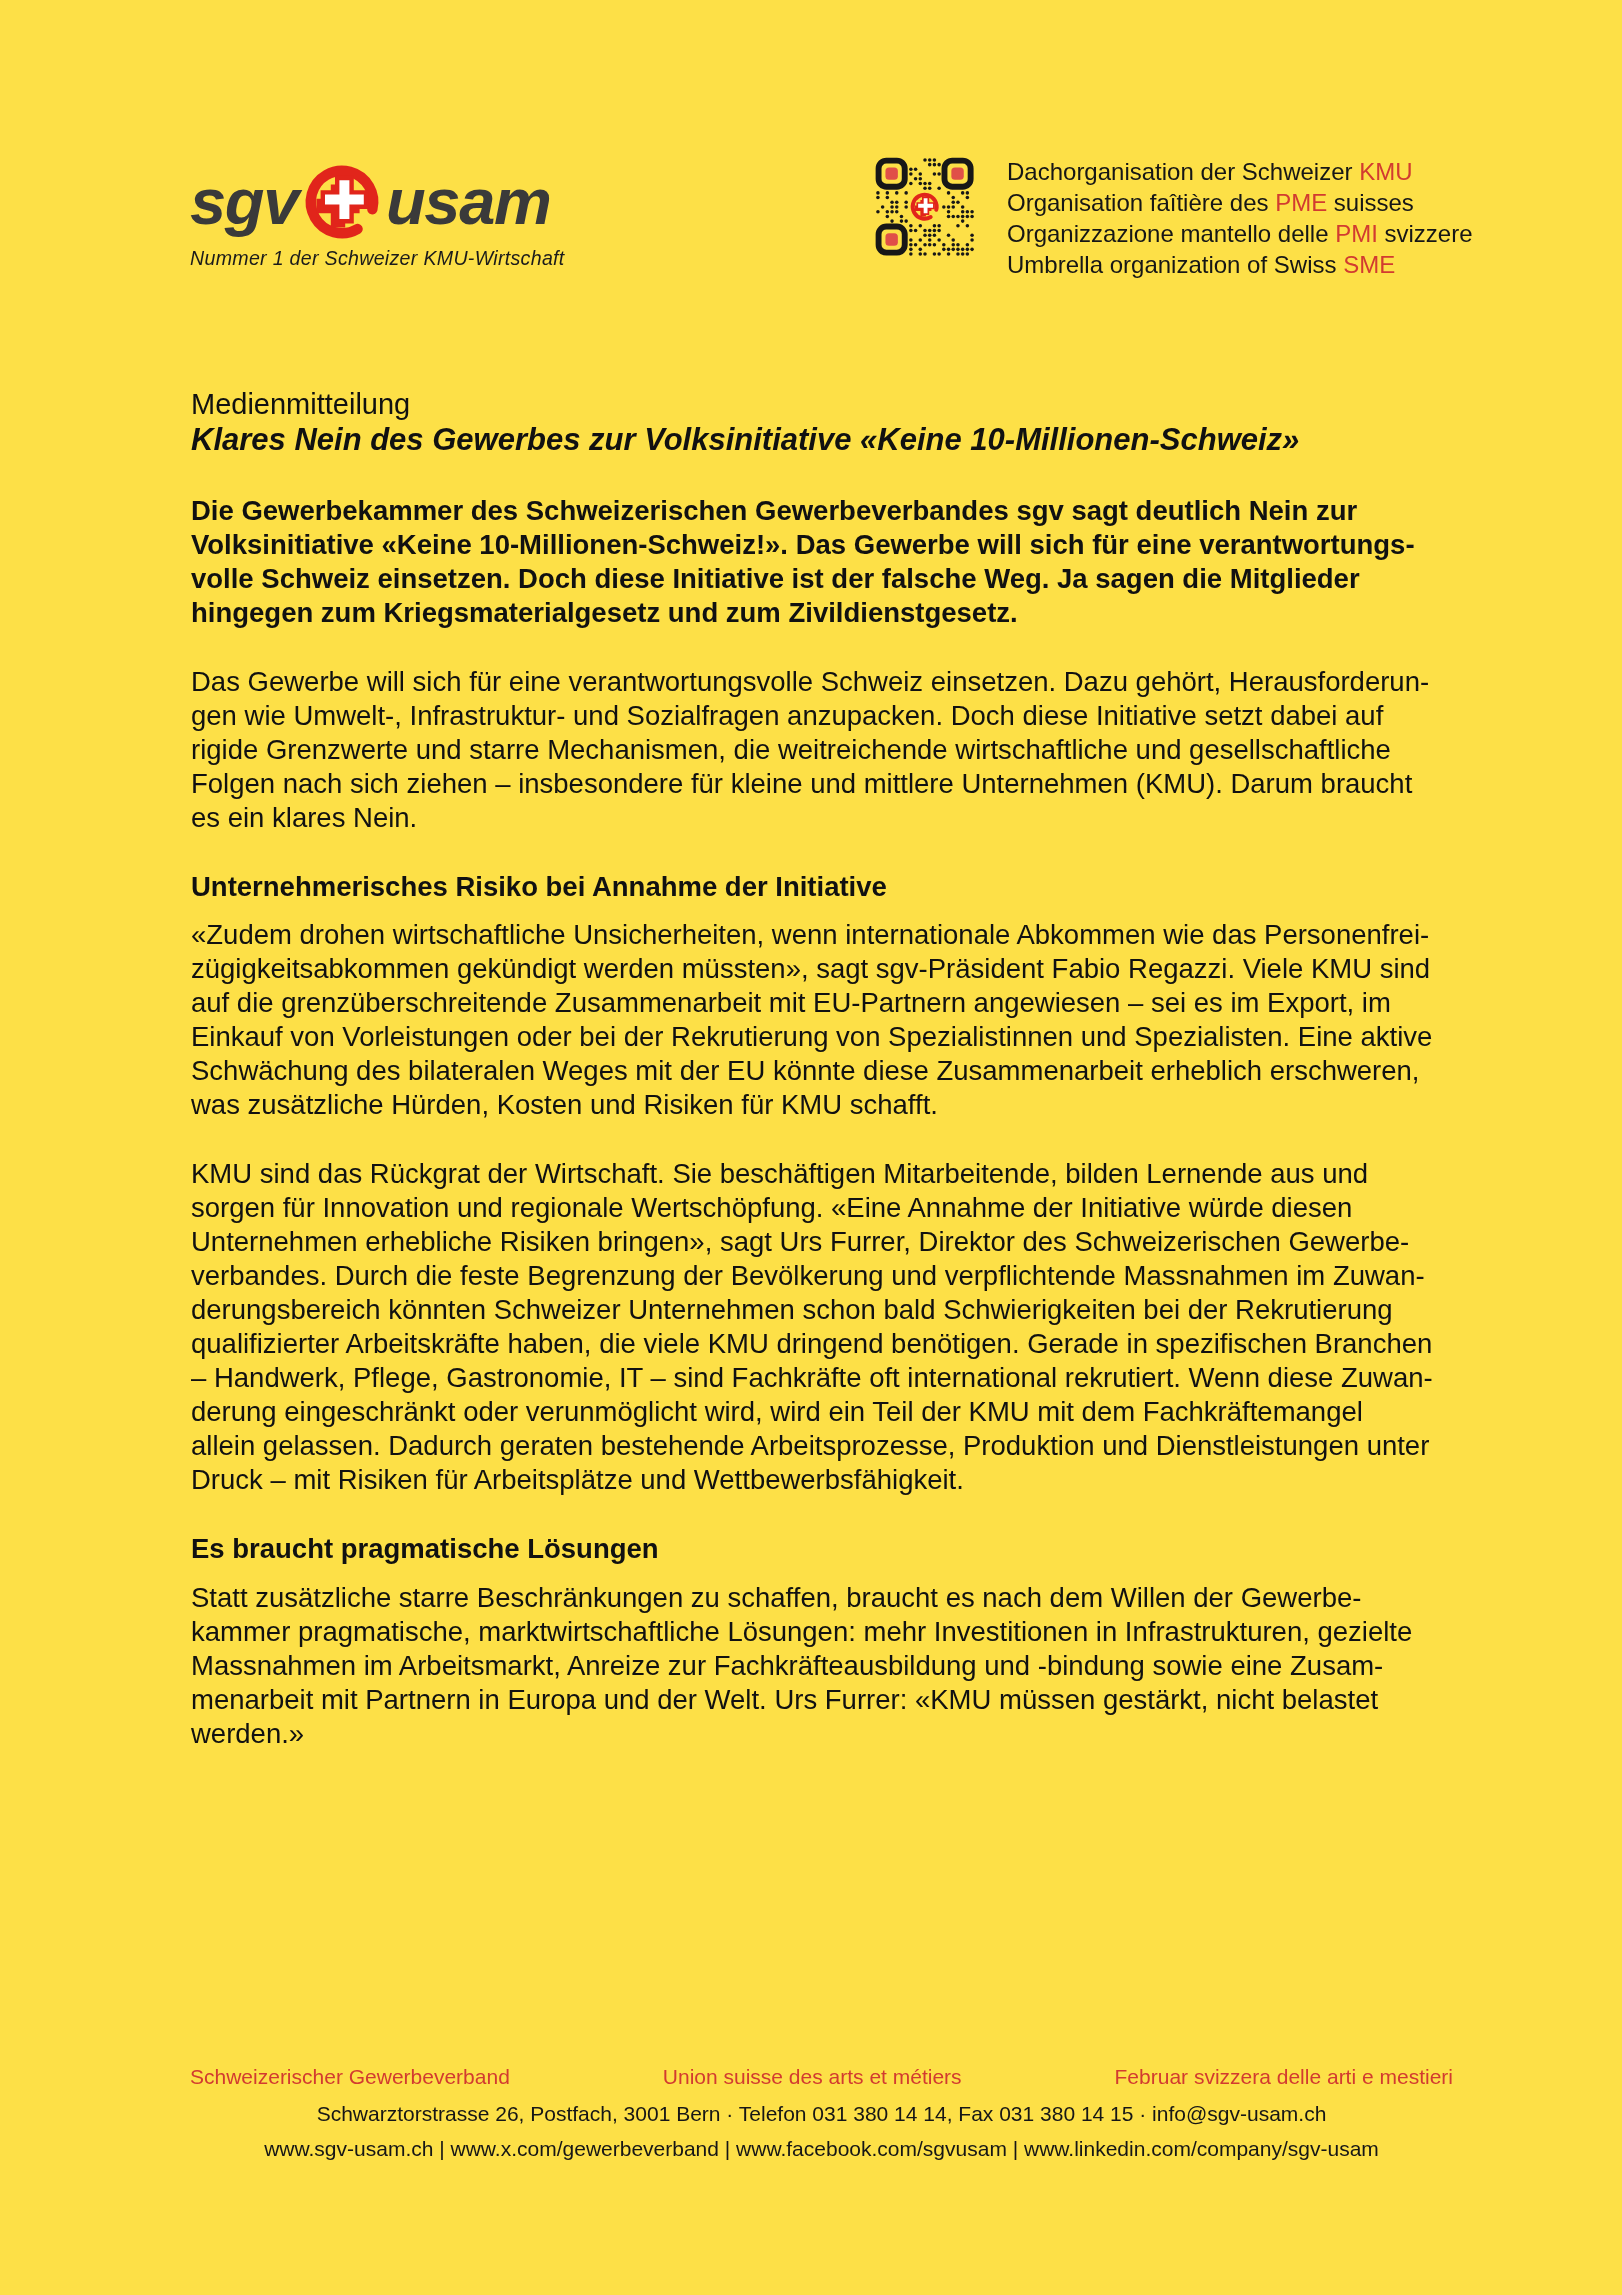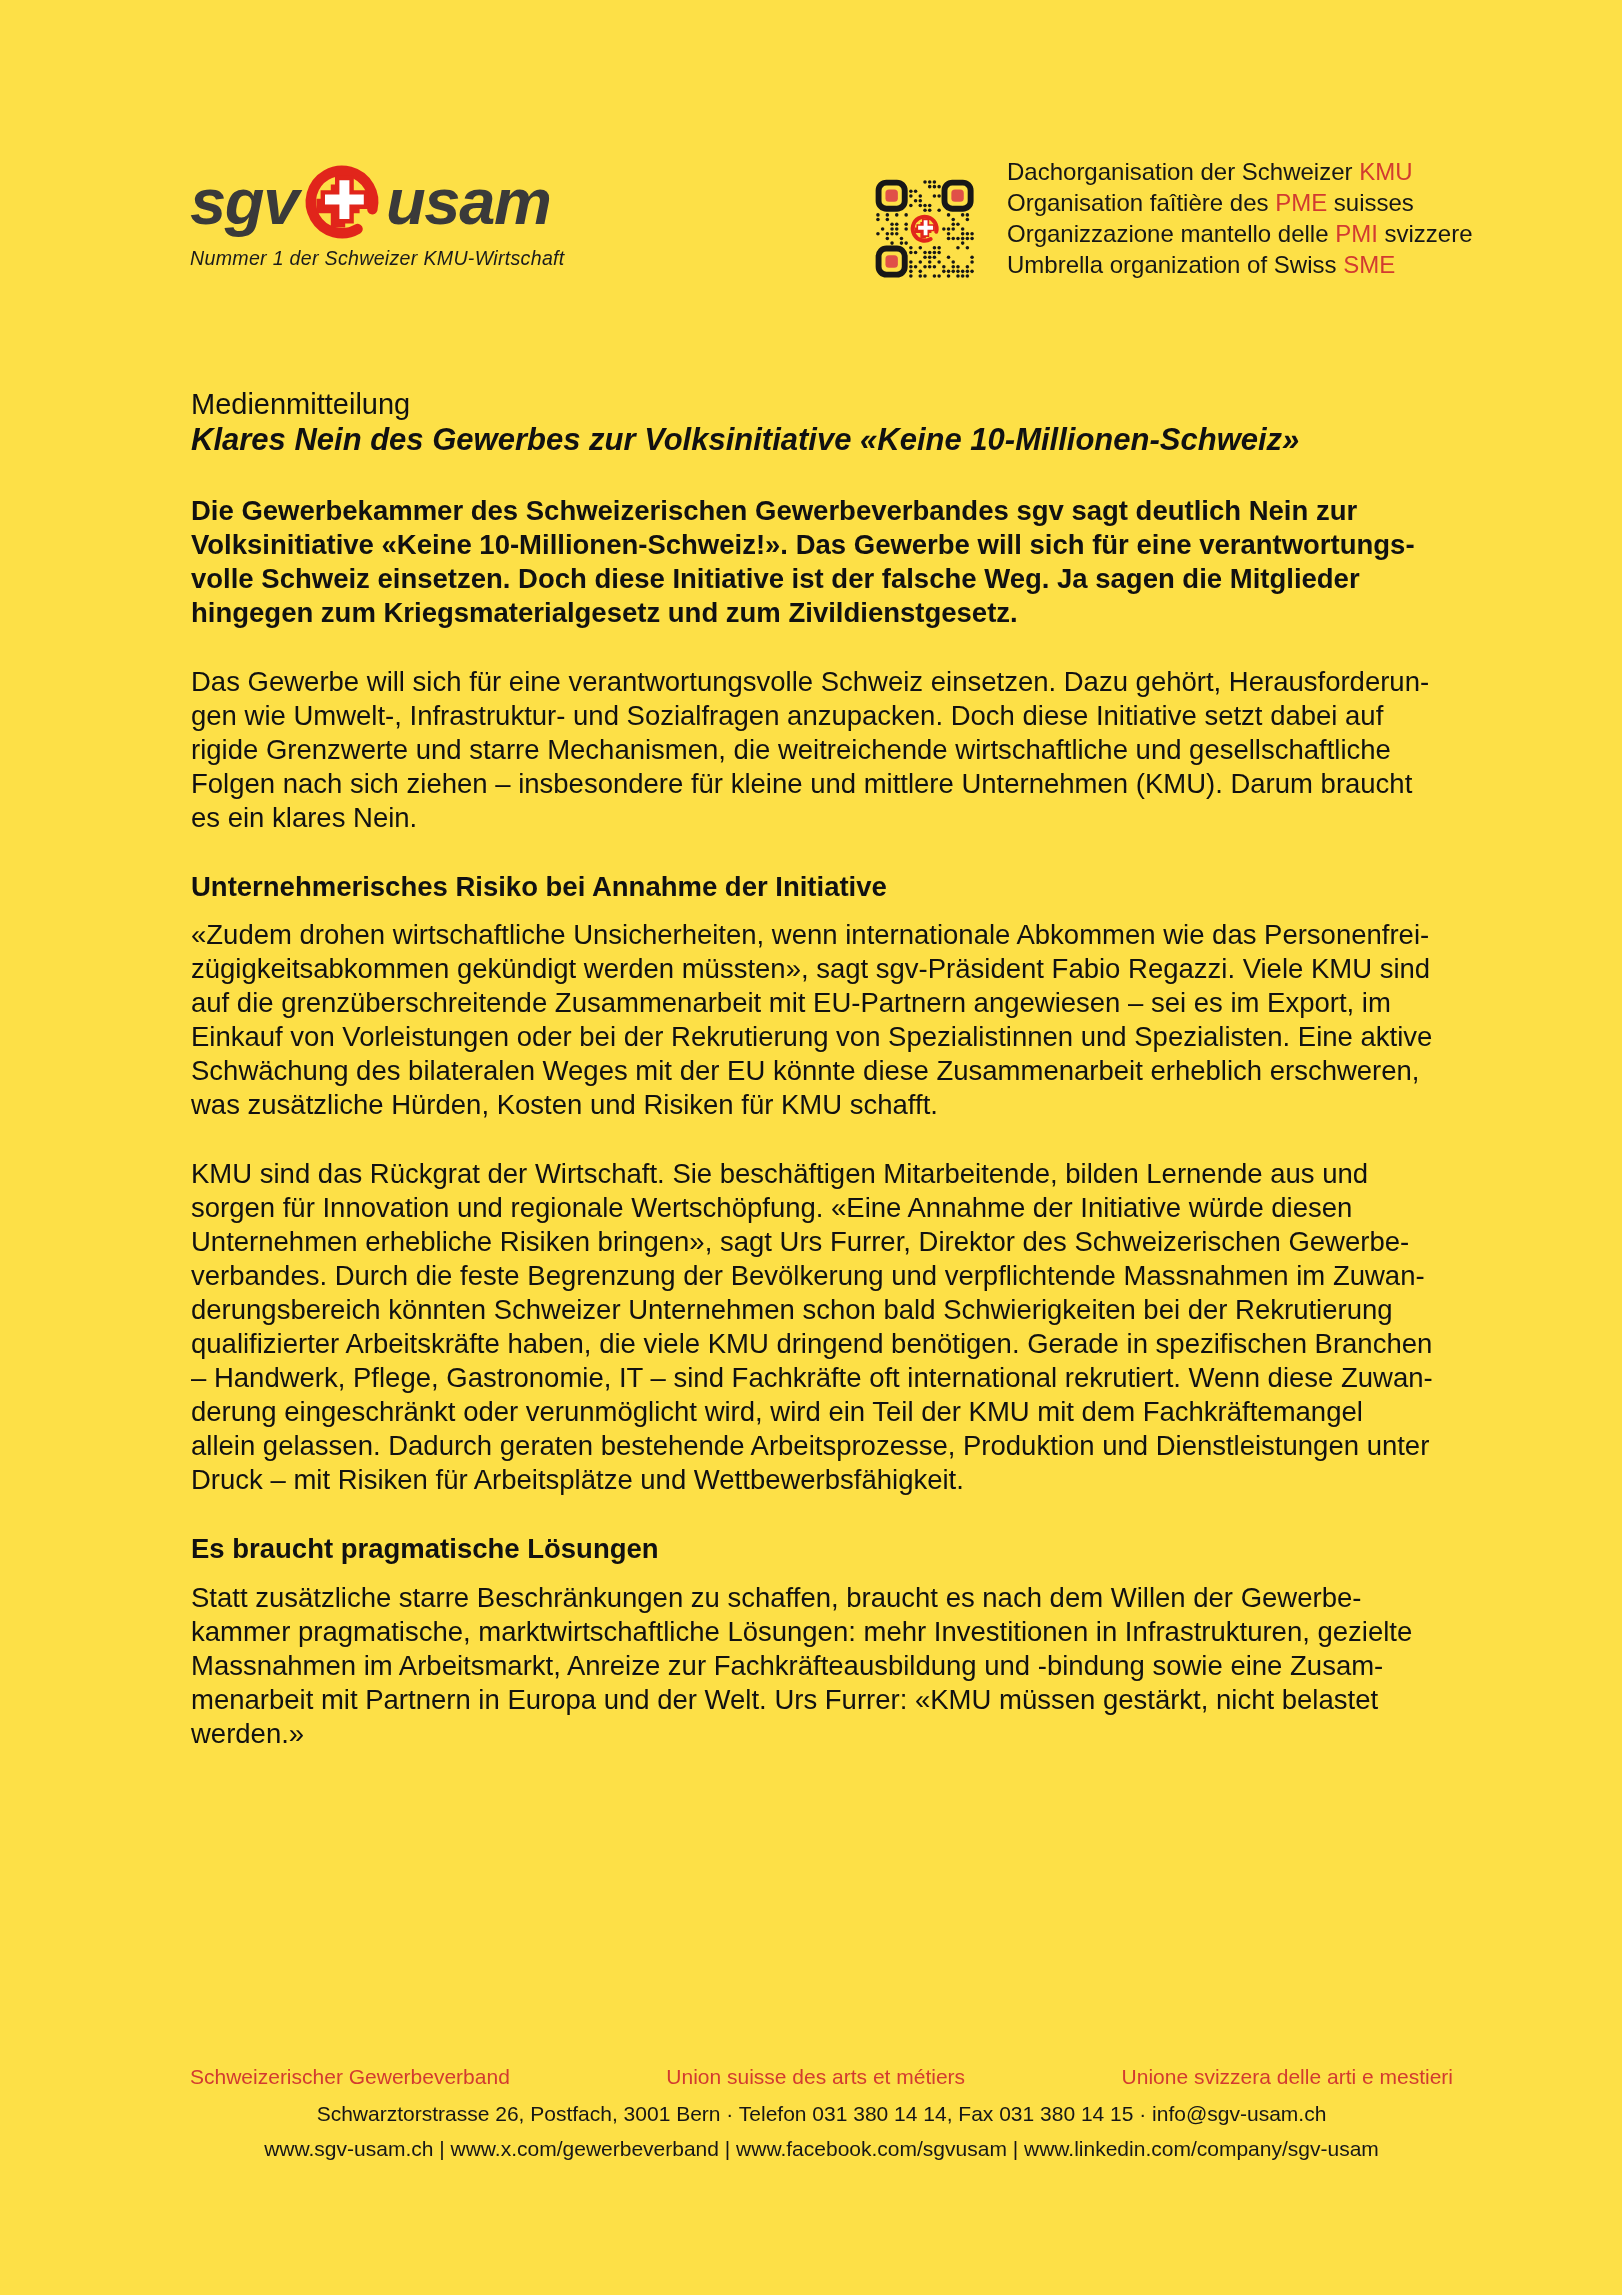--- a/index.html
+++ b/index.html
@@ -16,21 +16,21 @@
   .logo-row{display:flex;align-items:center;height:81px;}
   .logo-word{
     font-style:italic;font-weight:600;font-size:65px;line-height:65px;
     color:#3a3a3a;letter-spacing:-1.3px;
   }
   .logo-mark{width:80px;height:80px;margin:0 3.9px;}
   .logo-tagline{
     margin-top:5.2px;font-style:italic;font-size:19.6px;line-height:23.6px;
     color:#1b1b1b;letter-spacing:0.3px;
   }
-  .org-block{position:absolute;left:874px;top:156px;display:flex;align-items:flex-end;gap:31px;}
+  .org-block{position:absolute;left:874px;top:156px;display:flex;align-items:flex-start;gap:31px;}
   .qr{width:102px;height:102px;flex:0 0 auto;}
   .qr circle{fill:#171717;}
   .org-lines{font-size:24px;line-height:31px;color:#161616;white-space:nowrap;}
   .org-accent{color:#d23b30;}
   
   .content{position:absolute;left:191px;top:387px;width:1256px;}
   .kicker{font-weight:normal;font-size:29px;line-height:34px;}
   .dateline{font-size:27.5px;line-height:34px;margin-bottom:30px;}
   .doc-title{font-weight:bold;font-size:31px;line-height:37px;margin:0 0 36px 0;font-style:italic;}
   .lead{font-weight:bold;}
@@ -242,20 +242,20 @@
 kammer pragmatische, marktwirtschaftliche Lösungen: mehr Investitionen in Infrastrukturen, gezielte
 Massnahmen im Arbeitsmarkt, Anreize zur Fachkräfteausbildung und -bindung sowie eine Zusam-
 menarbeit mit Partnern in Europa und der Welt. Urs Furrer: «KMU müssen gestärkt, nicht belastet
 werden.»</p>
   </div>
 
   <div class="footer">
     <div class="footer-orgs">
       <span>Schweizerischer Gewerbeverband</span>
       <span>Union suisse des arts et métiers</span>
-      <span>Unione svizzera delle arti e mestieri</span>
+      <span>Februar svizzera delle arti e mestieri</span>
     </div>
     <div class="footer-address">Schwarztorstrasse 26, Postfach, 3001 Bern  ·  Telefon 031 380 14 14, Fax 031 380 14 15  ·  info@sgv-usam.ch</div>
     <div class="footer-links">www.sgv-usam.ch | www.x.com/gewerbeverband | www.facebook.com/sgvusam | www.linkedin.com/company/sgv-usam</div>
   </div>
 
 </div>
 
 
 </body></html>

